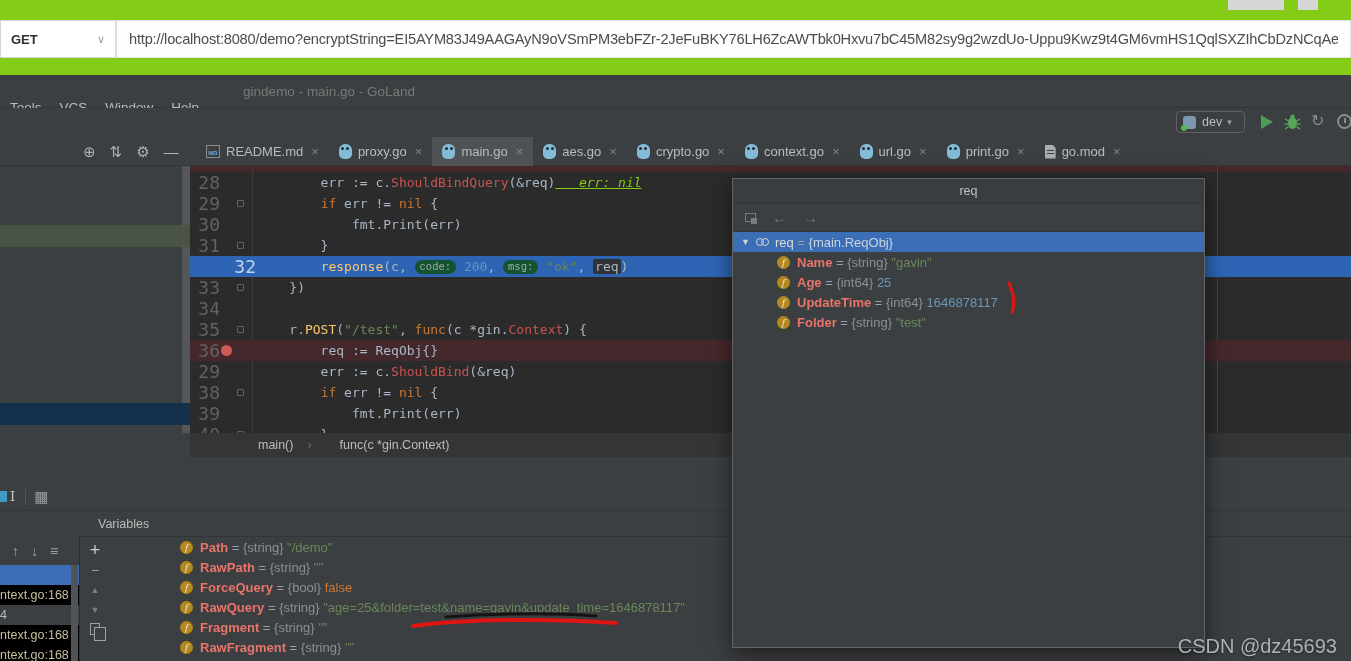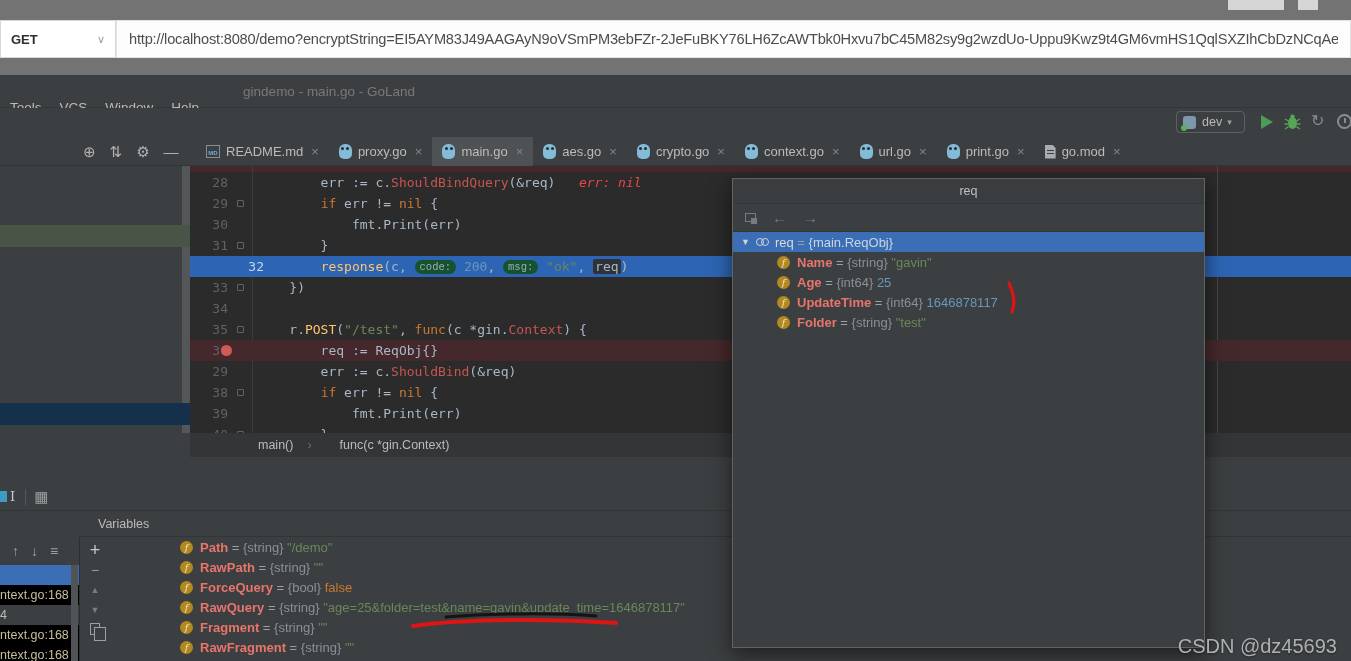--- a/index.html
+++ b/index.html
@@ -1,21 +1,21 @@
 <!DOCTYPE html>
 <html><head>
 <meta charset="utf-8">
 <style>
   * { margin:0; padding:0; box-sizing:border-box; }
   html,body { width:1351px; height:661px; overflow:hidden; background:#3c3f41;
               font-family:"Liberation Sans", sans-serif; }
   #page { position:relative; width:1351px; height:661px; overflow:hidden; }
 
   
-  .topbar { position:absolute; left:0; top:0; width:1351px; height:94px; background:#737373; }
+  .topbar { position:absolute; left:0; top:0; width:1351px; height:94px; background:#84cc16; }
   .winbtn { position:absolute; top:0; height:10px; background:#d6d6d6; }
   .method-box { position:absolute; left:0; top:20px; width:116px; height:38px; background:#fff;
                 border:1px solid #d8d8d8; display:flex; align-items:center; padding:0 10px;
                 font-size:13px; font-weight:bold; color:#2e2e2e; cursor:pointer; }
   .method-box .chev { margin-left:auto; color:#9a9a9a; font-size:11px; font-weight:normal; }
   .url-input { position:absolute; left:116px; top:20px; width:1235px; height:38px; background:#fdfdfd;
                border:1px solid #e2e2e2; padding:0 12px; font-size:14.6px; color:#4d4d4d;
                font-family:"Liberation Sans", sans-serif; letter-spacing:-0.2px; }
 
   
@@ -72,27 +72,27 @@
 
   .editor { position:absolute; left:190px; top:166px; width:1161px; height:267px; background:#2b2b2b;
             font-family:"DejaVu Sans Mono", monospace; }
   .gutter-sep { position:absolute; left:62px; top:0; width:1px; height:267px; background:#393b3d; }
   .guide-line { position:absolute; left:1027px; top:0; width:1px; height:267px; background:#43474a; }
   .partial-line { position:absolute; left:0; top:0; width:1161px; height:6px; background:#45282b; }
   .code-lines { position:absolute; left:0; top:6px; width:1161px; }
   .line { position:relative; height:21px; line-height:21px; white-space:pre; }
   .line.bg-cur { background:#2d65b4; }
   .line.bg-bp  { background:#45282b; }
-  .line .ln { position:absolute; left:12px; width:26px; text-align:right; color:#606366; font-size:13px; }
+  .line .ln { position:absolute; left:4px; width:26px; text-align:right; color:#606366; font-size:18px; }
   .line.bg-cur .ln { color:#c3d4ea;margin-left:36px; }
   .line .bp-dot { position:absolute; left:31px; top:5px; width:11px; height:11px; background:#cf5b56; border-radius:50%; }
   .line .fold { position:absolute; left:47px; top:7px; width:7px; height:7px; border:1px solid #606366; border-radius:1px; }
   .line .code { position:absolute; left:68px; font-size:13px; }
   .c-p { color:#a9b7c6; } .c-k { color:#cc7832; } .c-s { color:#6a8759; } .c-n { color:#6897bb; }
-  .c-f { color:#ffc66d; } .c-r { color:#c75450; } .c-h { color:#ef4444; font-style:italic; }
+  .c-f { color:#ffc66d; } .c-r { color:#c75450; } .c-h { color:#84cc16; font-style:italic;text-decoration:underline; }
   .c-c { display:inline-block; background:#14532d; color:#9fabb5; font-size:10.5px; line-height:14px;
          padding:0 5px; border-radius:7px; font-family:Liberation Mono, monospace; vertical-align:1px; }
   .c-b { background:#2f3337; border-radius:2px; color:#a9b7c6; padding:0 2px; }
 
   .breadcrumb { position:absolute; left:190px; top:433px; width:1161px; height:24px; background:#333537;
                 display:flex; align-items:center; font-size:12.5px; color:#bbbbbb; }
   .breadcrumb .bc { margin-left:28px; cursor:pointer; }
   .breadcrumb .bc:first-child { margin-left:68px; }
   .breadcrumb .sep { margin-left:14px; color:#6e7173; }
   .left-under { position:absolute; left:0; top:433px; width:190px; height:24px; background:#3c3f41; }

